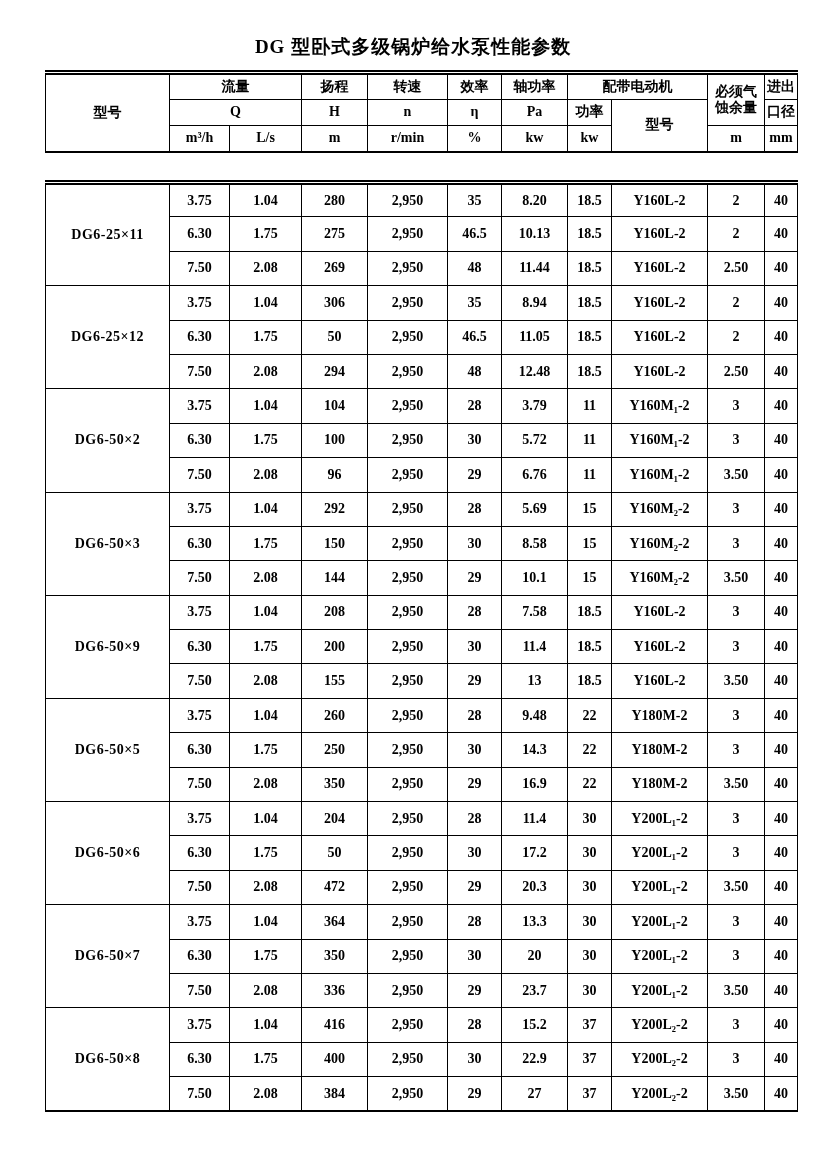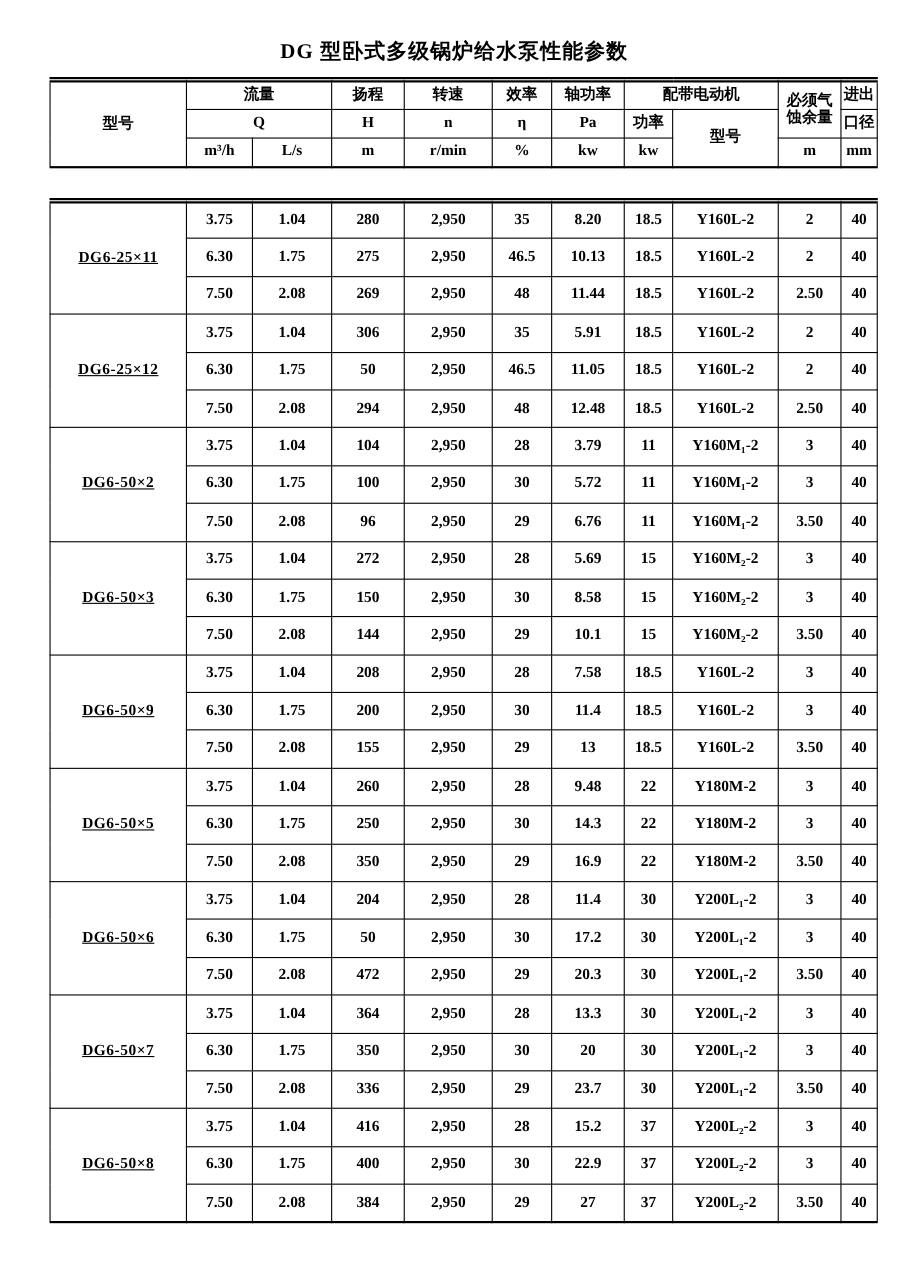--- a/index.html
+++ b/index.html
@@ -42,21 +42,21 @@
     vertical-align: middle;
     font-size: 14px;
     font-weight: bold;
     line-height: 1.15;
     overflow: hidden;
     white-space: nowrap;
   }
   .head-table th { height: 26.5px; margin-top: 22px; }
   .body-table td { height: 34.4px; }
 
-  .model-cell { font-size: 14px; letter-spacing: 0.5px; text-decoration: underline; }
+  .model-cell { font-size: 14px; letter-spacing: 0.5px; }
   .npsh-cell  { white-space: normal; line-height: 1.3; }
 </style>
 </head>
 <body>
 
 <div class="page">
 
   <div class="doc-title">DG 型卧式多级锅炉给水泵性能参数</div>
 
   <table class="ptable head-table">
@@ -164,21 +164,21 @@
           <td>2.50</td>
           <td>40</td>
         </tr>
         <tr>
           <td rowspan="3" class="model-cell">DG6-25×12</td>
           <td>3.75</td>
           <td>1.04</td>
           <td>306</td>
           <td>2,950</td>
           <td>35</td>
-          <td>5.91</td>
+          <td>8.94</td>
           <td>18.5</td>
           <td>Y160L-2</td>
           <td>2</td>
           <td>40</td>
         </tr>
         <tr>
           <td>6.30</td>
           <td>1.75</td>
           <td>50</td>
           <td>2,950</td>
@@ -235,21 +235,21 @@
           <td>6.76</td>
           <td>11</td>
           <td>Y160M₁-2</td>
           <td>3.50</td>
           <td>40</td>
         </tr>
         <tr>
           <td rowspan="3" class="model-cell">DG6-50×3</td>
           <td>3.75</td>
           <td>1.04</td>
-          <td>272</td>
+          <td>292</td>
           <td>2,950</td>
           <td>28</td>
           <td>5.69</td>
           <td>15</td>
           <td>Y160M₂-2</td>
           <td>3</td>
           <td>40</td>
         </tr>
         <tr>
           <td>6.30</td>

